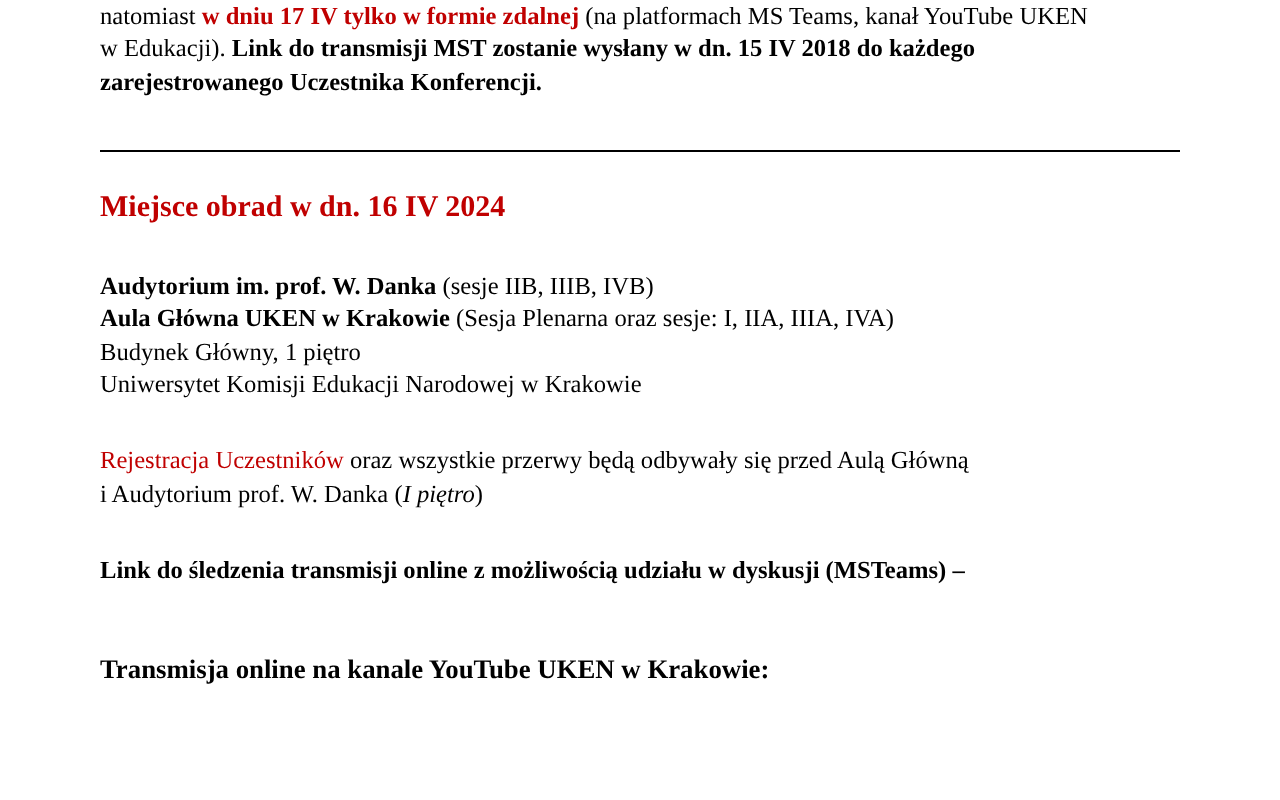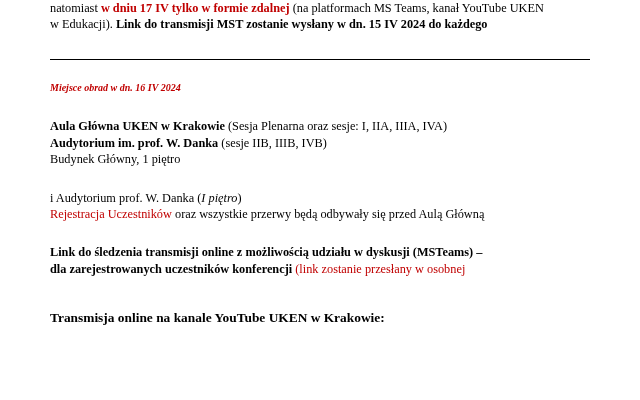--- a/index.html
+++ b/index.html
@@ -38,59 +38,60 @@
   .gap-sm { height: 10px; }
   .gap-md { height: 16px; }
   .gap-lg { height: 22px; }
   .rule {
     border: none;
     border-top: 1px solid #000;
     margin: 10px 0 10px 0;
     width: 100%;
   }
   .tight { line-height: 16.4px; }
-  .heading-line { font-size: 10px; line-height: 16.6px; font-style: italic; }
+  .heading-line { font-size: 15px; line-height: 16.6px; }
   .big {
     font-size: 13.4px;
     line-height: 18px;
     font-weight: bold;
   }
 </style>
 </head>
 <body>
 
 <div class="page">
   <div class="content">
 
     <div>
       <p class="tight"><span>natomiast </span><span class="red bold">w dniu 17 IV tylko w formie zdalnej</span><span> (na platformach MS Teams, kanał YouTube UKEN</span></p>
-      <p class="tight"><span>w Edukacji). </span><span class="bold">Link do transmisji MST zostanie wysłany w dn. 15 IV 2024 do każdego</span></p>
+      <p class="tight"><span>w Edukacji). </span><span class="bold">Link do transmisji MST zostanie wysłany w dn. 15 IV 2018 do każdego</span></p>
+      <p class="tight bold">zarejestrowanego Uczestnika Konferencji.</p>
     </div>
 
     <div class="gap-md"></div>
     <hr class="rule">
     <div class="gap-sm"></div>
 
     <p class="heading-line red bold">Miejsce obrad w dn. 16 IV 2024</p>
 
     <div class="gap-lg"></div>
 
+    <p class="tight"><span class="bold">Audytorium im. prof. W. Danka</span><span> (sesje IIB, IIIB, IVB)</span></p>
     <p class="tight"><span class="bold">Aula Główna UKEN w Krakowie</span><span> (Sesja Plenarna oraz sesje: I, IIA, IIIA, IVA)</span></p>
-    <p class="tight"><span class="bold">Audytorium im. prof. W. Danka</span><span> (sesje IIB, IIIB, IVB)</span></p>
     <p class="tight">Budynek Główny, 1 piętro</p>
+    <p class="tight">Uniwersytet Komisji Edukacji Narodowej w Krakowie</p>
 
     <div class="gap-lg"></div>
 
+    <p class="tight"><span class="red">Rejestracja Uczestników</span><span> oraz wszystkie przerwy będą odbywały się przed Aulą Główną</span></p>
     <p class="tight"><span>i Audytorium prof. W. Danka (</span><span class="italic">I piętro</span><span>)</span></p>
-    <p class="tight"><span class="red">Rejestracja Uczestników</span><span> oraz wszystkie przerwy będą odbywały się przed Aulą Główną</span></p>
 
     <div class="gap-lg"></div>
 
     <p class="tight bold">Link do śledzenia transmisji online z możliwością udziału w dyskusji (MSTeams) –</p>
-    <p class="tight"><span class="bold">dla  zarejestrowanych  uczestników  konferencji </span><span class="red">(link zostanie przesłany w osobnej</span></p>
 
     <div class="gap-lg"></div>
     <div class="gap-sm"></div>
 
     <p class="big">Transmisja online na kanale YouTube UKEN w Krakowie:</p>
 
   </div>
 </div>
 
 </body></html>

